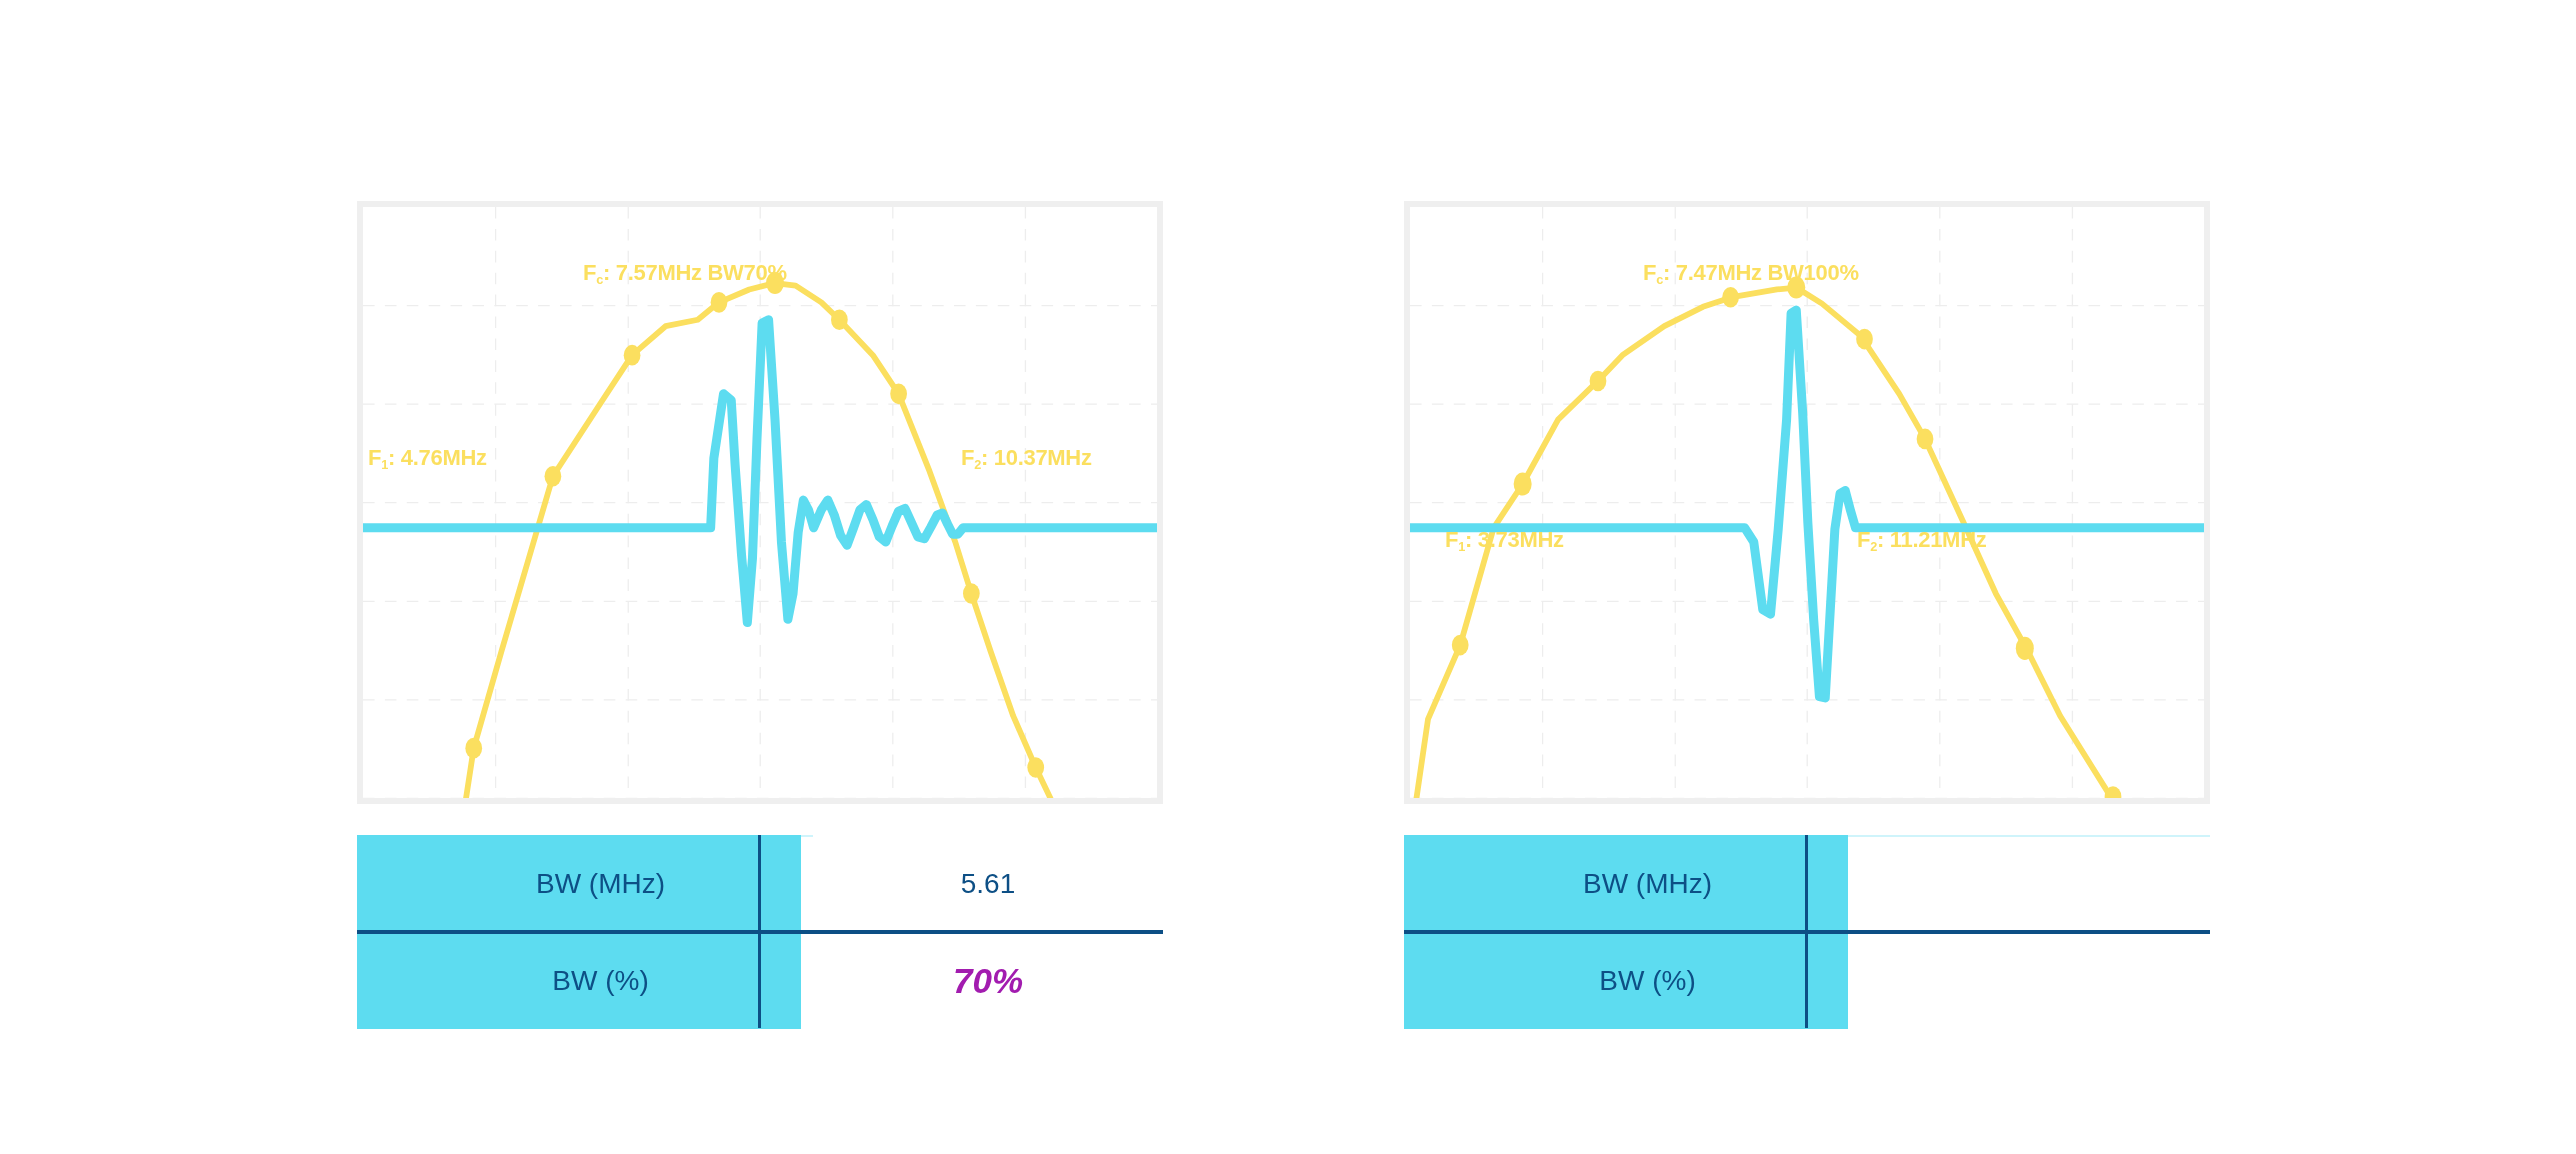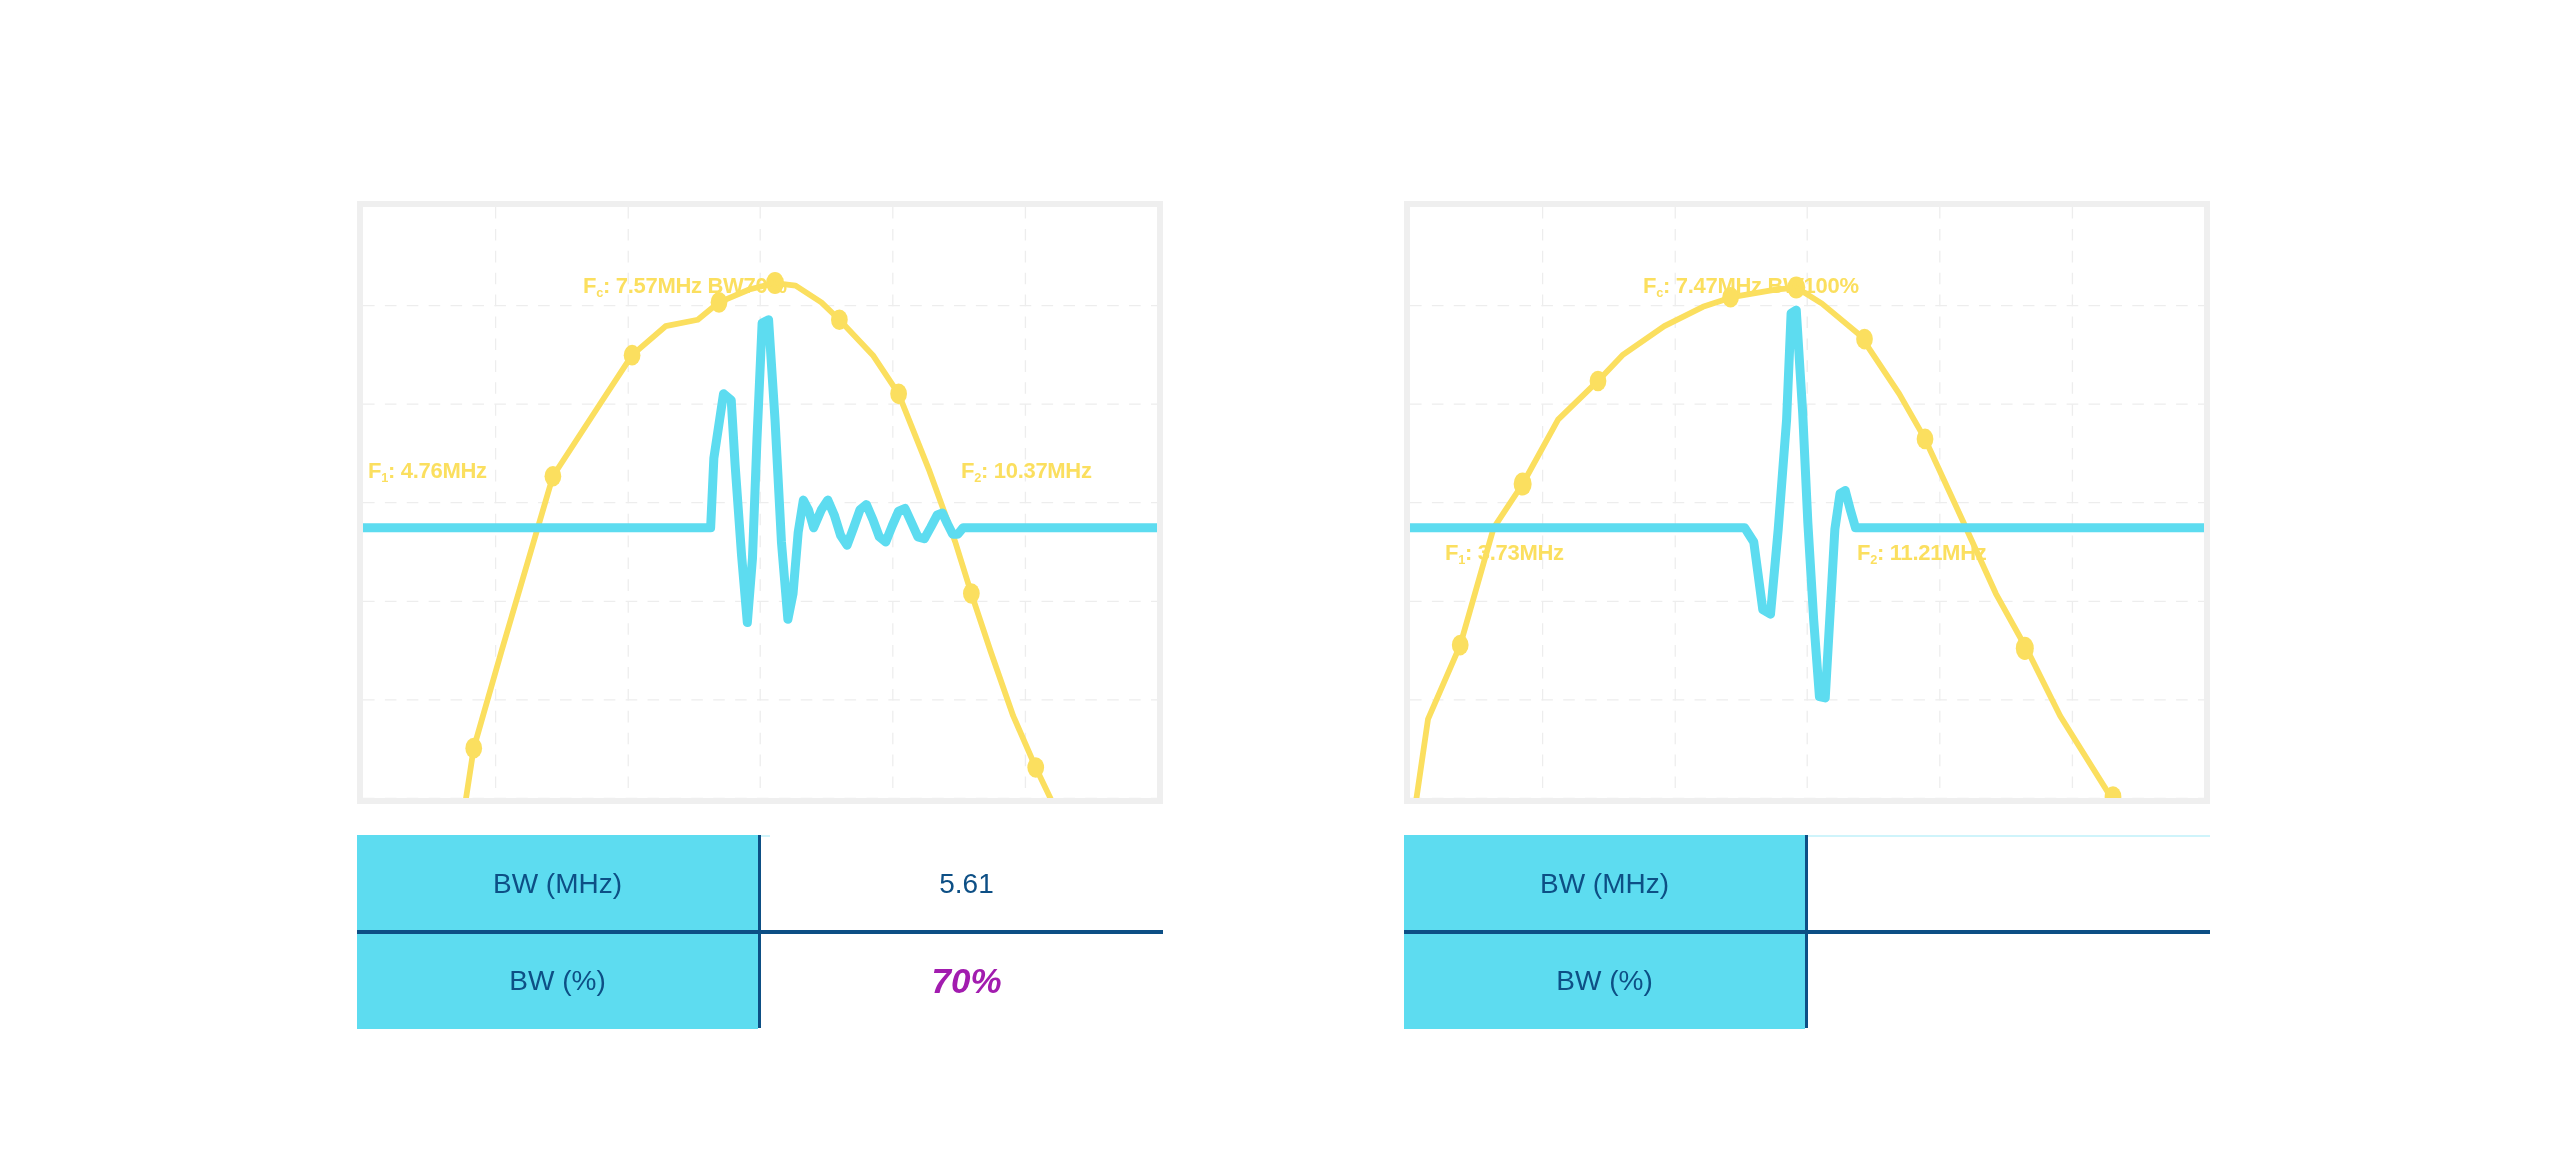--- a/index.html
+++ b/index.html
@@ -28,21 +28,20 @@
   
   .annot{
     position:absolute;
     color:#FBDF5F;
     font-family:"Liberation Sans", sans-serif;
     font-weight:bold;
     font-size:22px;
     letter-spacing:-0.3px;
     white-space:nowrap;
     line-height:1;
-    margin-top:13px;
   }
   .annot sub{font-size:0.58em;vertical-align:-0.32em;font-weight:bold;}
 
   
   .bw-table{
     position:absolute;
     left:357px;top:835px;
     width:806px;height:193px;
   }
   .bw-table .topline{
@@ -55,20 +54,21 @@
     position:absolute;left:401px;top:0;width:3.2px;height:193px;background:#0D4F85;z-index:3;
   }
   .bw-row{position:absolute;left:0;width:100%;height:97px;display:flex;}
   .bw-row.r1{top:0;}
   .bw-row.r2{top:97px;}
   .bw-key{
     width:401px;height:97px;background:#5DDCF0;
     display:flex;align-items:center;justify-content:center;
     color:#0D4F85;font-size:28px;font-weight:normal;
     font-family:"Liberation Sans", sans-serif;
+    padding-left:43px;
   }
   .bw-val{
     flex:1;height:97px;background:#ffffff;
     display:flex;align-items:center;justify-content:center;
     color:#0D4F85;font-size:28px;
     font-family:"Liberation Sans", sans-serif;
     margin-left:12px;
   }
   .bw-val.pct{color:#a21caf;font-weight:bold;font-size:35px;font-style:italic;}
 </style>

